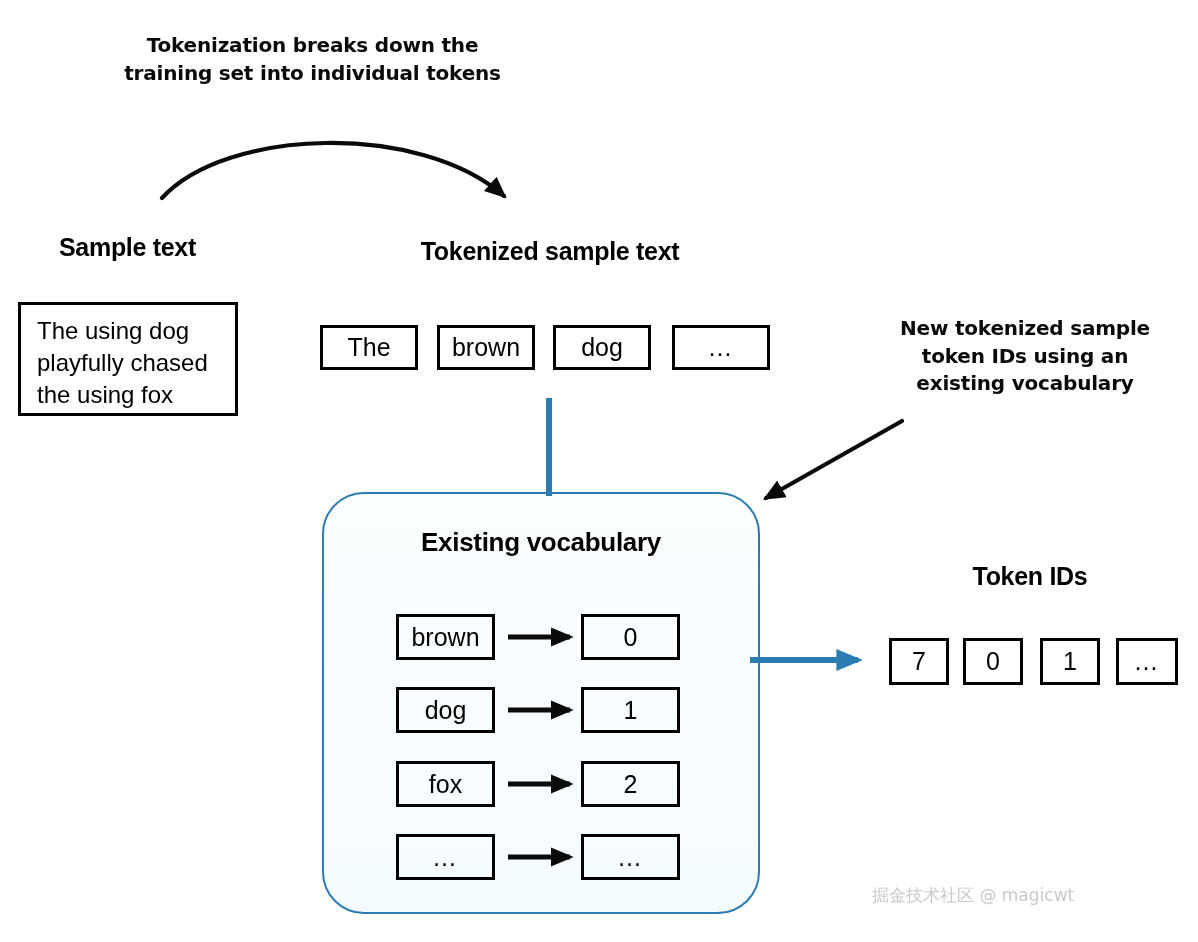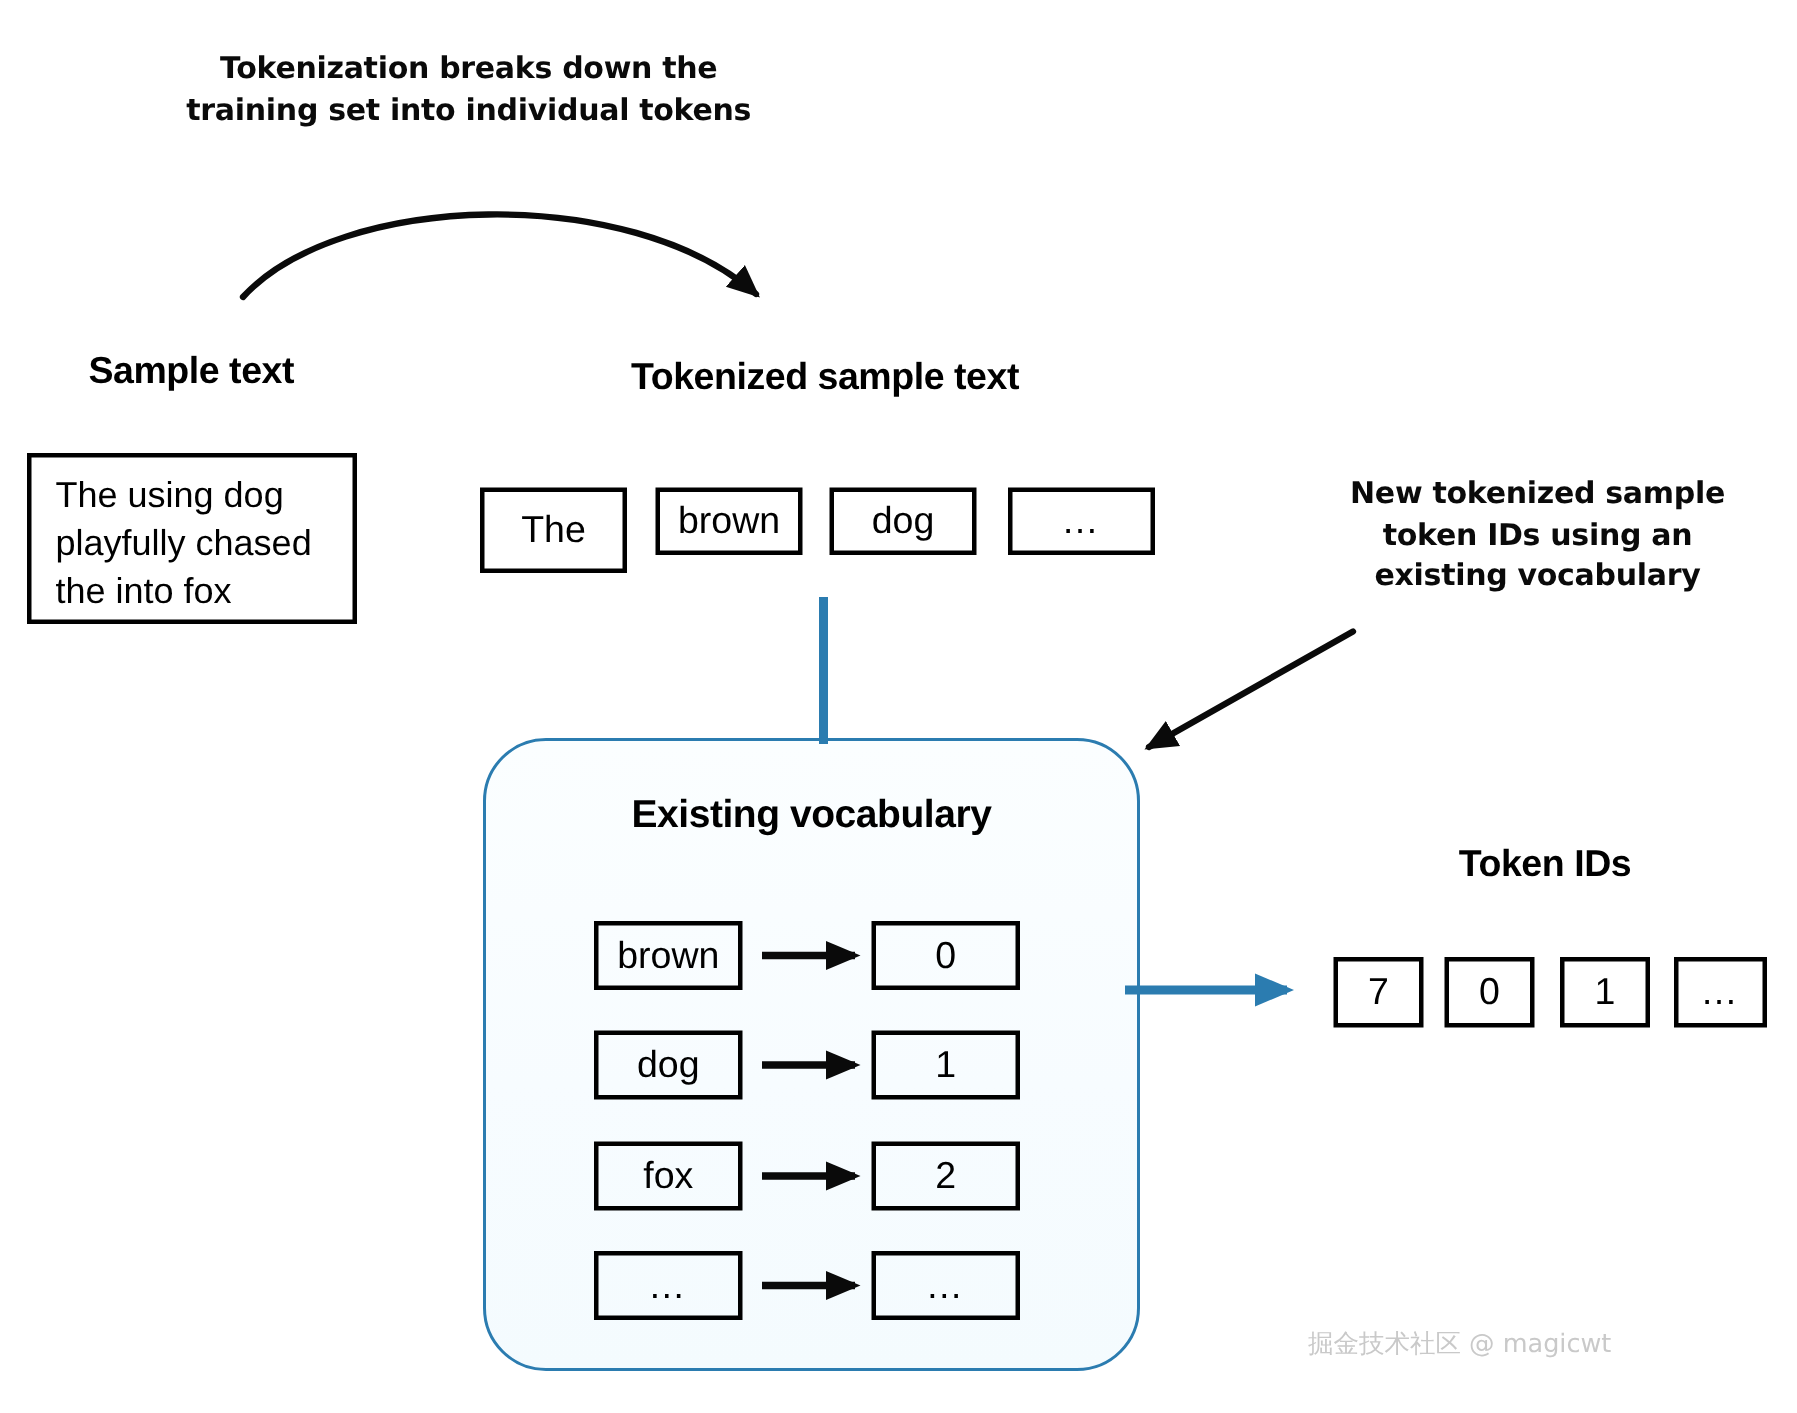--- a/index.html
+++ b/index.html
@@ -120,24 +120,24 @@
 
   <div class="abs heading" style="left:20px; top:233px; width:215px;">Sample text</div>
 
   <div class="abs heading" style="left:345px; top:237px; width:410px;">Tokenized sample text</div>
 
   <div class="abs heading" style="left:900px; top:562px; width:260px;">Token IDs</div>
 
   <div class="abs sample-box" style="left:18px; top:302px; width:220px; height:114px;">
     <div>The using dog</div>
     <div>playfully chased</div>
-    <div>the into fox</div>
-  </div>
-
-  <div class="abs box" style="left:320px; top:325px; width:98px; height:57px;">
+    <div>the using fox</div>
+  </div>
+
+  <div class="abs box" style="left:320px; top:325px; width:98px; height:45px;">
     <span>The</span>
   </div>
   <div class="abs box" style="left:437px; top:325px; width:98px; height:45px;">
     <span>brown</span>
   </div>
   <div class="abs box" style="left:553px; top:325px; width:98px; height:45px;">
     <span>dog</span>
   </div>
   <div class="abs box" style="left:672px; top:325px; width:98px; height:45px;">
     <span class="dots">…</span>

